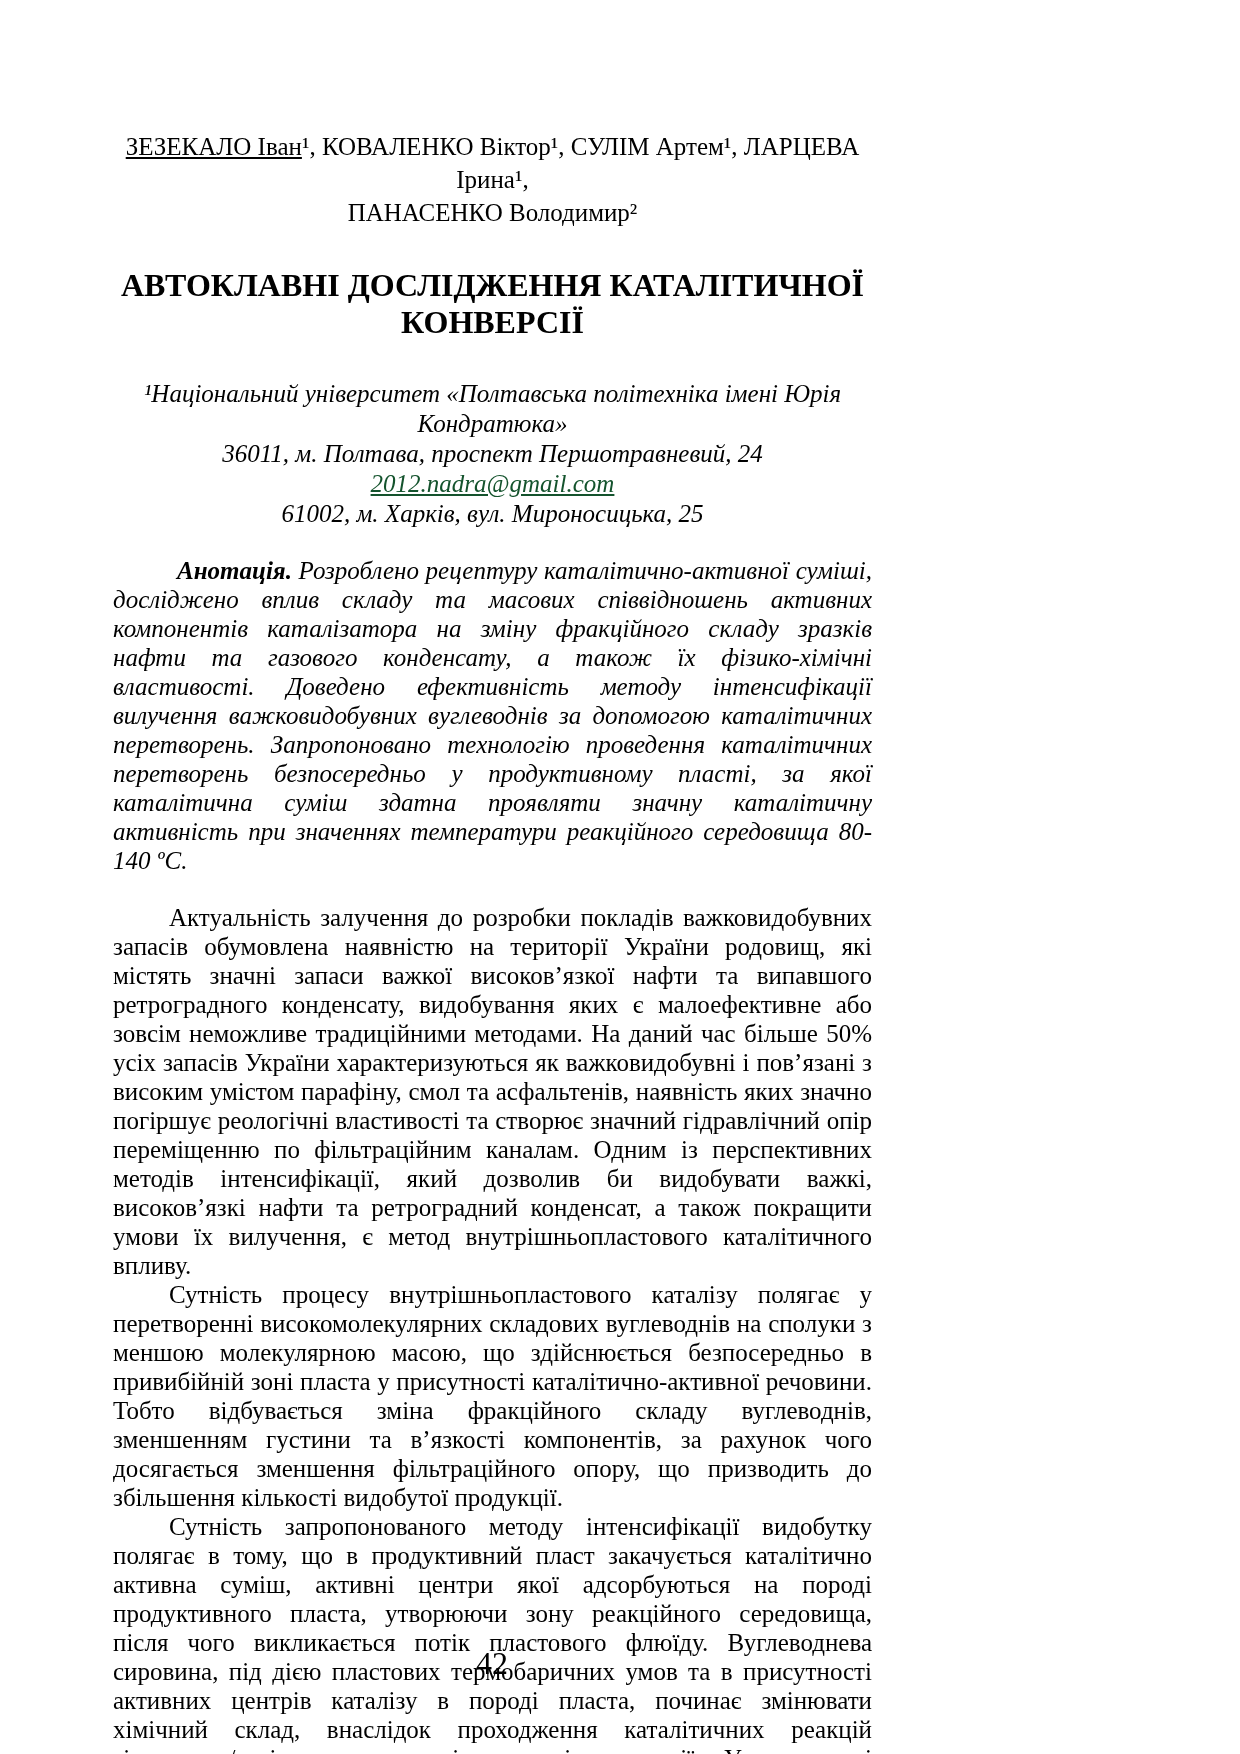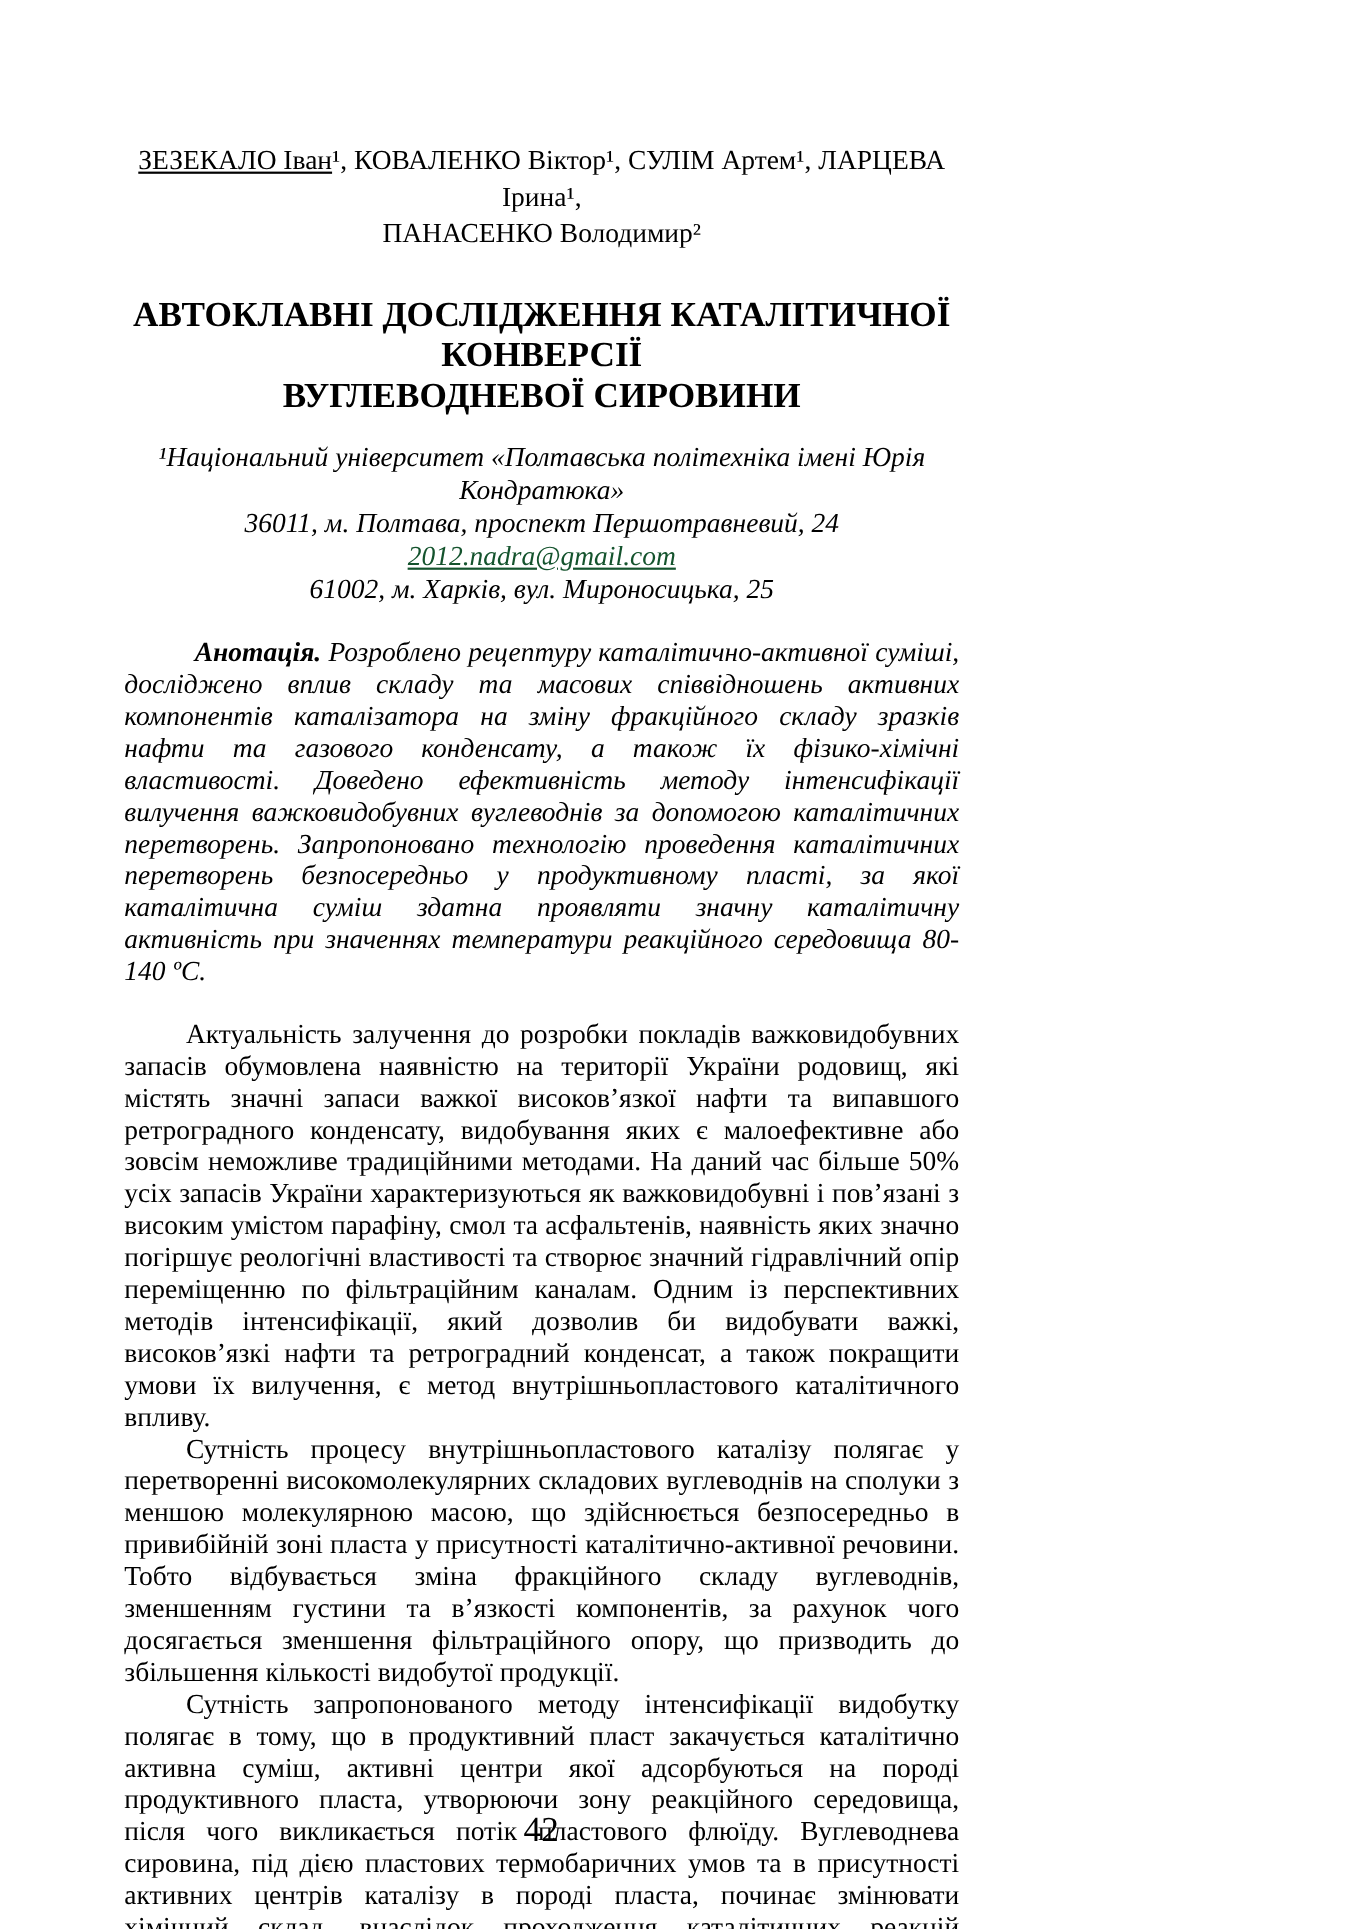--- a/index.html
+++ b/index.html
@@ -11,21 +11,21 @@
     background:#ffffff;
     color:#000;
     font-family:"Liberation Serif","DejaVu Serif",serif;
     font-size:25px;
     overflow:hidden;
   }
   .center{ text-align:center; }
   .authors{ line-height:33px; }
   .u{ text-decoration:underline; }
   .title{ margin-top:38px; font-weight:bold; font-size:32px; line-height:37px; }
-  .affil{ margin-top:24px; font-style:italic; line-height:30px;text-align:center; }
+  .affil{ margin-top:38px; font-style:italic; line-height:30px;text-align:center; }
   .affil-line{ line-height:30px; }
   a.email{ text-decoration:underline; cursor:pointer; }
   .abstract{
     margin-top:27px;
     text-align:justify;
     font-style:italic;
     line-height:29px;
     text-indent:64px;
   }
   .abstract .label{ font-weight:bold; }
@@ -48,21 +48,20 @@
 
 <div class="page">
 
   <div class="authors center">
     <span class="u">ЗЕЗЕКАЛО Іван</span><span>¹</span><span>, КОВАЛЕНКО Віктор¹, СУЛІМ Артем¹, ЛАРЦЕВА Ірина¹,</span><br>
     <span>ПАНАСЕНКО Володимир²</span>
   </div>
 
   <div class="title center">
     <div>АВТОКЛАВНІ ДОСЛІДЖЕННЯ КАТАЛІТИЧНОЇ КОНВЕРСІЇ</div>
-    <div>ВУГЛЕВОДНЕВОЇ СИРОВИНИ</div>
   </div>
 
   <div class="affil center">
     <div class="affil-line">¹Національний університет «Полтавська політехніка імені Юрія Кондратюка»</div>
     <div class="affil-line">36011, м. Полтава, проспект Першотравневий, 24</div>
     <div class="affil-line"><a class="email" style="color: #14532d;">2012.nadra@gmail.com</a></div>
     <div class="affil-line">61002, м. Харків, вул. Мироносицька, 25</div>
   </div>
 
   <div class="abstract">

